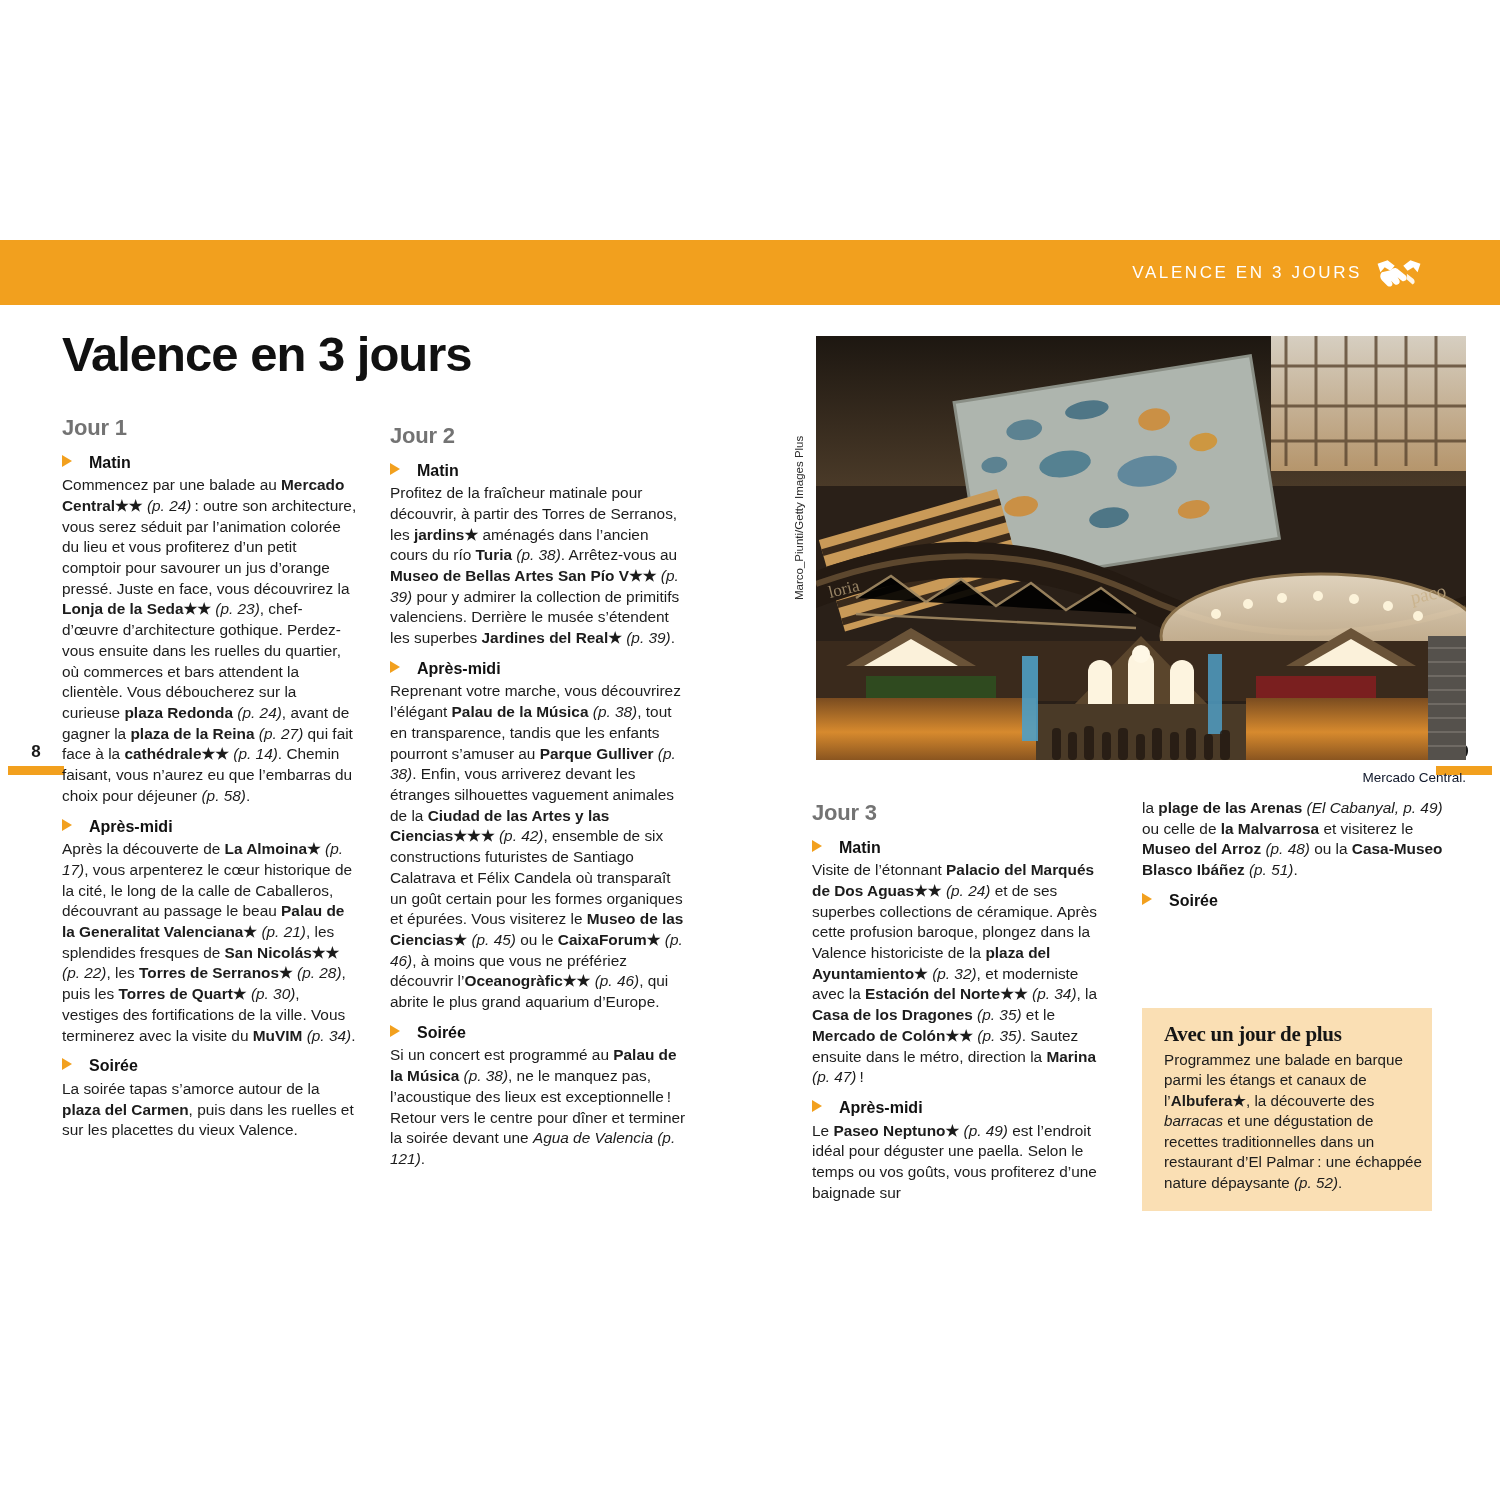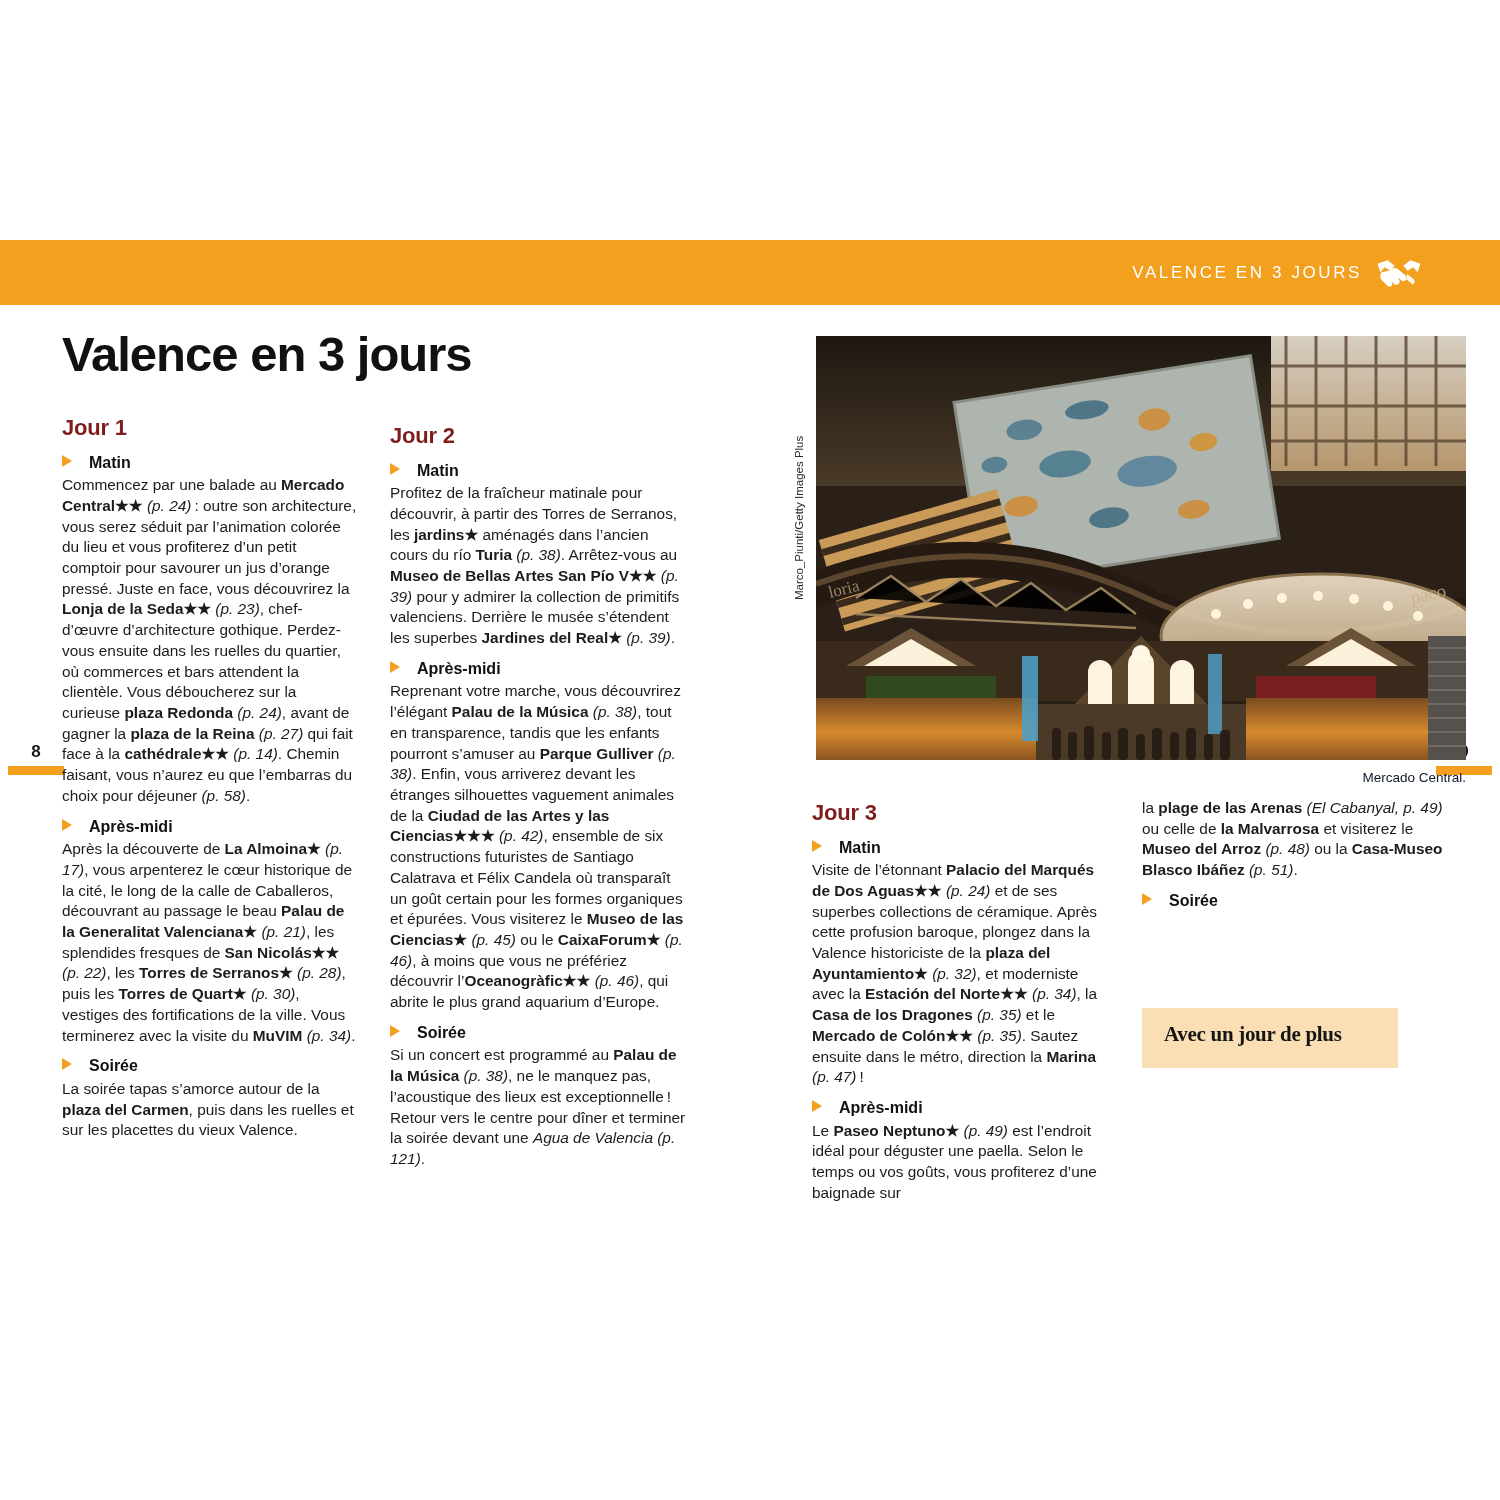--- a/index.html
+++ b/index.html
@@ -85,21 +85,21 @@
     line-height: 1.345;
     color: #1c1c1c;
     text-align: left;
   }
   .col-1 { left: 62px; top: 413px; width: 295px; }
   .col-2 { left: 390px; top: 413px; width: 300px; margin-top: 8px; }
   .col-3 { left: 812px; top: 798px; width: 297px; }
   .col-4 { left: 1142px; top: 798px; width: 305px; }
 
   .day-head {
-    color: #7f1d1d;
+    color: #737373;
     font-size: 22px;
     font-weight: bold;
     margin: 0 0 6px 0;
     letter-spacing: -0.2px;
   }
   .sub-head {
     font-size: 16px;
     font-weight: bold;
     color: #111111;
     margin: 9px 0 2px 0;
@@ -156,21 +156,21 @@
     text-align: right;
     font-size: 13.5px;
     color: #0f172a;
   }
 
   
   .sidebar-box {
     position: absolute;
     left: 1142px;
     top: 1008px;
-    width: 256px;
+    width: 290px;
     background: #FADFB4;
     padding: 14px 1px 18px 22px;
     box-sizing: border-box;
   }
   .sidebar-title {
     font-family: "Liberation Serif", serif;
     font-size: 21px;
     font-weight: bold;
     color: #151515;
     margin: 0 0 3px 0;
@@ -423,13 +423,14 @@
   <p class="para">la <b>plage de las Arenas</b> <i>(El Cabanyal, p. 49)</i> ou celle de <b>la Malvarrosa</b> et visiterez le <b>Museo del Arroz</b> <i>(p. 48)</i> ou la <b>Casa-Museo Blasco Ibáñez</b> <i>(p. 51)</i>.</p>
 
   <div class="sub-head">
     <span class="tri"></span>
     <span>Soirée</span>
   </div>
 </div>
 
 <div class="sidebar-box">
   <div class="sidebar-title">Avec un jour de plus</div>
+  <div class="sidebar-text">Programmez une balade en barque parmi les étangs et canaux de l’<b>Albufera★</b>, la découverte des <i>barracas</i> et une dégustation de recettes traditionnelles dans un restaurant d’El Palmar : une échappée nature dépaysante <i>(p. 52)</i>.</div>
 </div>
 
 </body></html>

